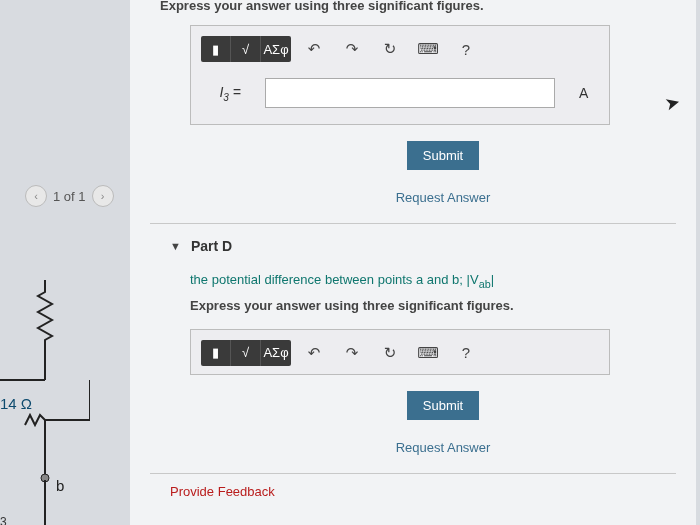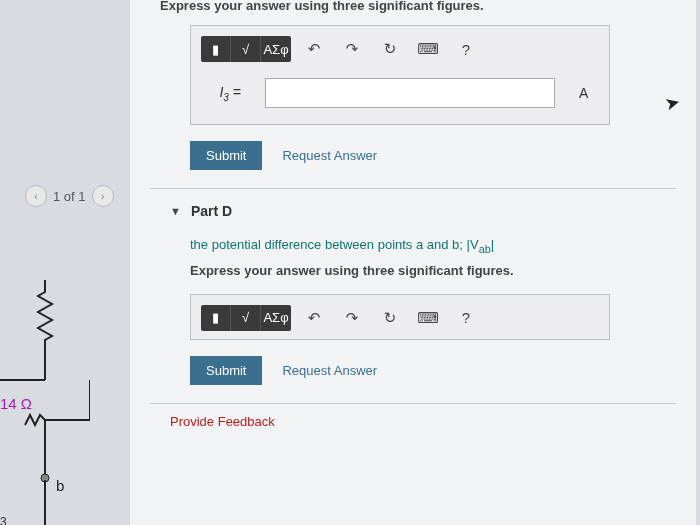--- a/index.html
+++ b/index.html
@@ -47,21 +47,21 @@
       top: 280px;
       left: 0;
       width: 90px;
     }
     .circuit svg { display: block; }
     .resistor-label {
       position: absolute;
       top: 395px;
       left: 0;
       font-size: 15px;
-      color: #a21caf;
+      color: #0c4a6e;
     }
     .node-b {
       position: absolute;
       top: 477px;
       left: 56px;
       font-size: 15px;
       color: #222;
     }
     .node-3 {
       position: absolute;
@@ -152,20 +152,21 @@
     .unit-label {
       font-size: 14px;
       width: 20px;
     }
     .submit-row {
       display: flex;
       align-items: center;
       gap: 20px;
       margin: 0 0 0 60px;
       padding: 6px 0 18px 0;
+      flex-direction: column;
     }
     .submit-btn {
       background: #3b6f8f;
       color: #fff;
       border: none;
       padding: 7px 16px;
       font-size: 13px;
       cursor: pointer;
     }
     .request-link {

